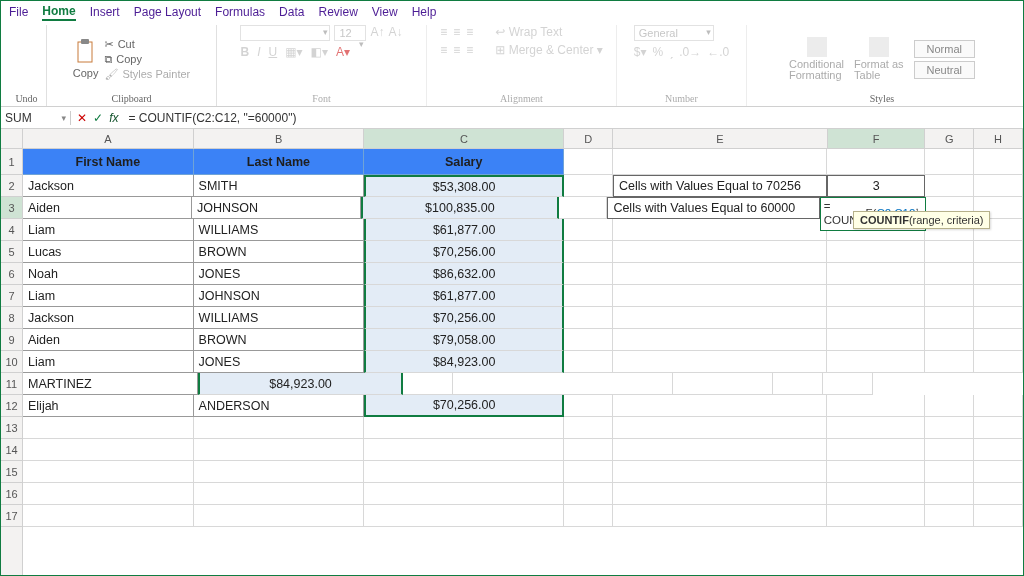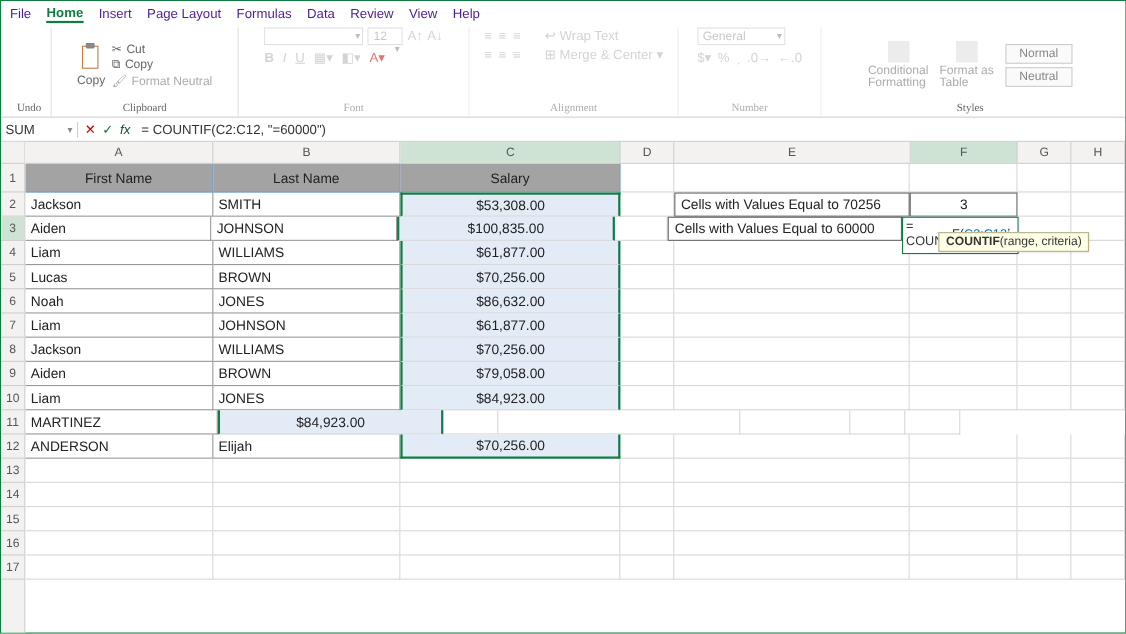--- a/index.html
+++ b/index.html
@@ -41,21 +41,21 @@
 .rowhdrs div:first-child{height:20px;background:#f3f2f1;border-bottom:1px solid #d0d0d0;}
 .rowhdrs div.big{height:26px;}
 .cols { flex:1; overflow:hidden;}
 .colhdr{display:flex;height:20px;background:#f3f2f1;border-bottom:1px solid #d0d0d0;}
 .colhdr div{border-right:1px solid #d0d0d0;display:flex;align-items:center;justify-content:center;font-size:11px;color:#555;}
 .grid{position:relative;}
 .row{display:flex;height:22px;}
 .row.big{height:26px;}
 .cell{border-right:1px solid #d8d8d8;border-bottom:1px solid #d8d8d8;padding:0 5px;display:flex;align-items:center;font-size:12.5px;color:#222;overflow:hidden;white-space:nowrap;}
 .wA{width:175px;} .wB{width:175px;} .wC{width:205px;} .wD{width:50px;} .wE{width:220px;} .wF{width:100px;} .wG{width:50px;} .wH{width:50px;}
-.hdr{background:#a3a3a3;color:#1f1f1f;font-weight:400;justify-content:center;border-color:#6fa3d6;}
+.hdr{background:#3b82f6;color:#1f1f1f;font-weight:700;justify-content:center;border-color:#6fa3d6;}
 .sal{background:#e3ecf6;justify-content:center;}
 .sal.sel-top{border-top:2px solid #107c41;}
 .sal.sel-side{border-left:2px solid #107c41;border-right:2px solid #107c41;}
 .sal.sel-bot{border-bottom:2px solid #107c41;}
 .tblborder{border-color:#999;}
 .center{justify-content:center;}
 .thick-border{border:1px solid #666;}
 
 
 .editing{border:1.5px solid #107c41 !important;background:#fff;font-size:11.5px;line-height:1.2;padding:1px 3px;white-space:normal;position:relative;z-index:3;height:auto;}
@@ -102,21 +102,21 @@
       <div class="big-btn">
           <svg width="22" height="26" viewBox="0 0 22 26">
             <rect x="3" y="3" width="14" height="20" fill="#fff" stroke="#c87b3a"></rect>
             <rect x="6" y="0" width="8" height="5" rx="1" fill="#888"></rect>
           </svg>
           <span>Copy</span>
         </div>
       <div class="small-row">
         <span>✂ <span>Cut</span></span>
         <span>⧉ <span>Copy</span></span>
-        <span class="faded">🖌 <span>Format Neutral</span></span>
+        <span class="faded">🖌 <span>Styles Painter</span></span>
       </div>
     </div>
     <div class="group-label">Clipboard</div>
   </div>
   <div class="group faded" style="width:210px">
     <div class="group-body" style="flex-direction:column;gap:4px;align-items:flex-start">
       <div style="display:flex;gap:4px">
           <span class="combo" style="width:90px"></span>
           <span class="combo" style="width:32px">12</span>
           <span>A↑</span>
@@ -344,22 +344,22 @@
       <div class="row">
           <div class="cell wB tblborder">MARTINEZ</div>
           <div class="cell wC sal sel-side">$84,923.00</div>
           <div class="cell wD"></div>
           <div class="cell wE"></div>
           <div class="cell wF"></div>
           <div class="cell wG"></div>
           <div class="cell wH"></div>
         </div>
       <div class="row">
+          <div class="cell wA tblborder">Elijah</div>
           <div class="cell wB tblborder">ANDERSON</div>
-          <div class="cell wA tblborder">Elijah</div>
           <div class="cell wC sal sel-side sel-bot">$70,256.00</div>
           <div class="cell wD"></div>
           <div class="cell wE"></div>
           <div class="cell wF"></div>
           <div class="cell wG"></div>
           <div class="cell wH"></div>
         </div>
 
       <div class="row">
           <div class="cell wA"></div>

